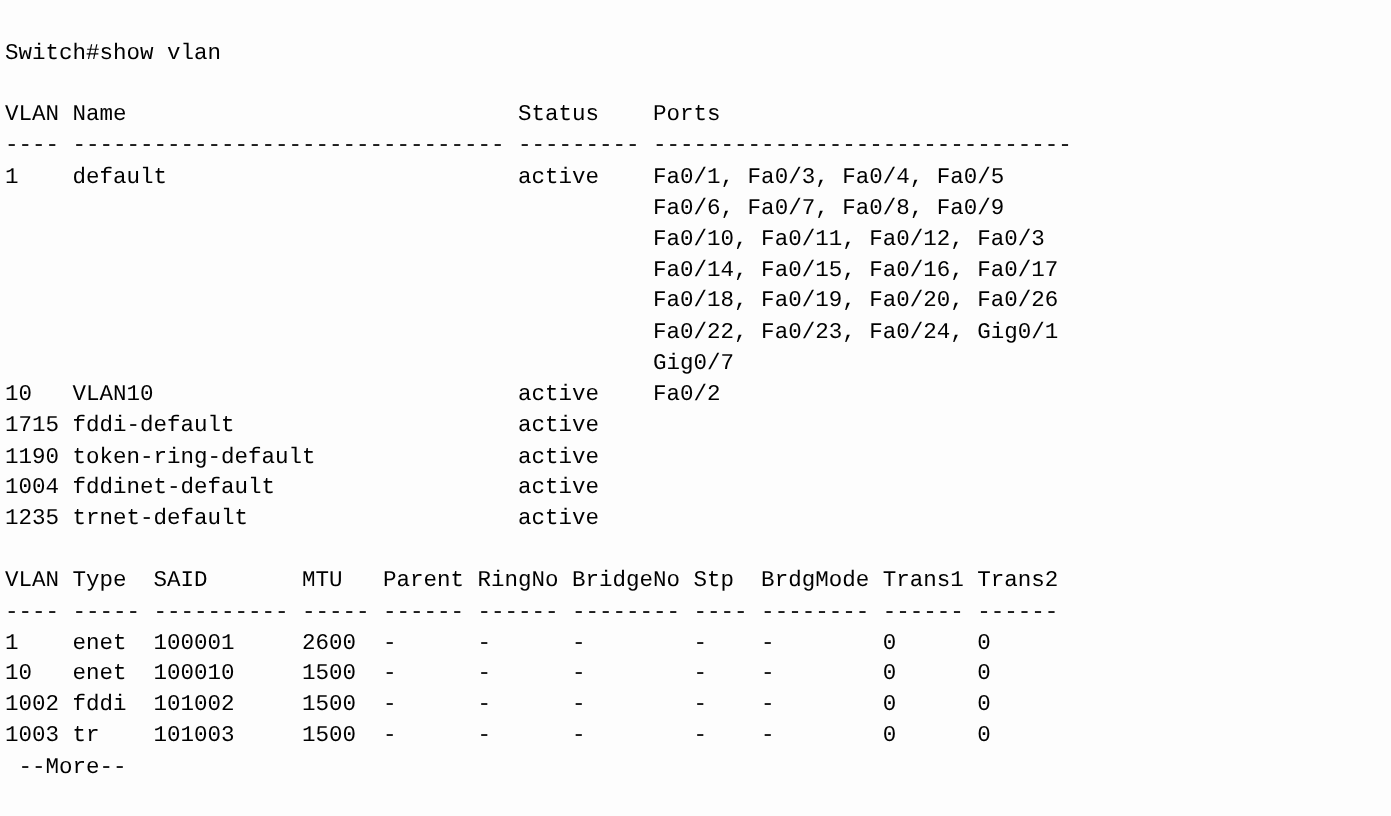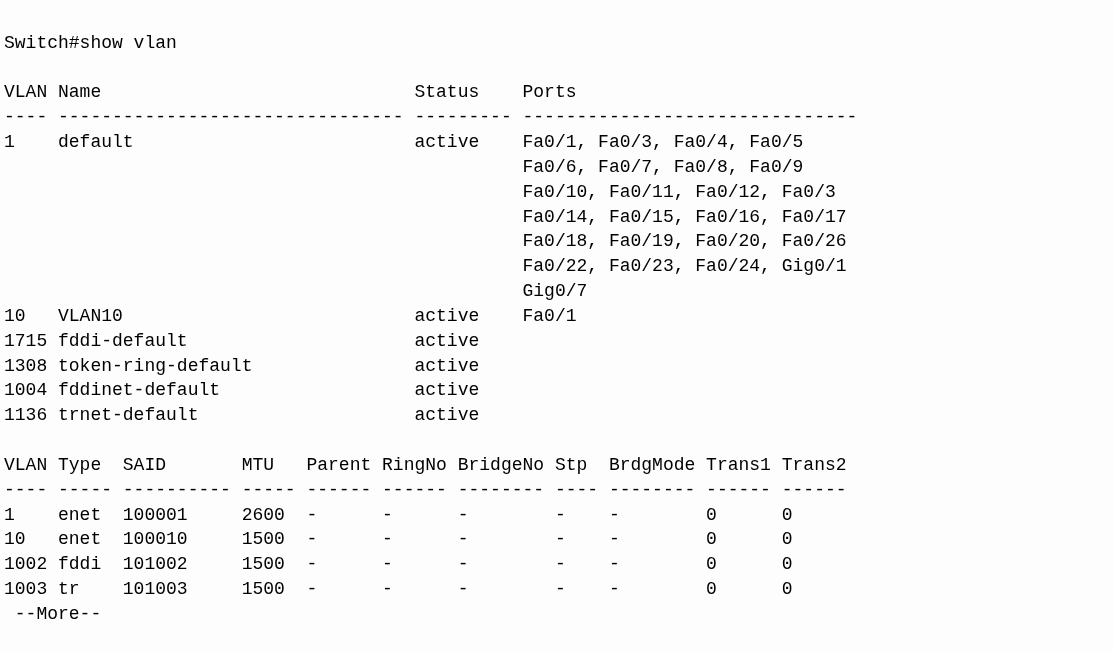--- a/index.html
+++ b/index.html
@@ -20,25 +20,25 @@
 
 <span>VLAN Name                             Status    Ports</span>
 <span>---- -------------------------------- --------- -------------------------------</span>
 <span>1    default                          active    Fa0/1, Fa0/3, Fa0/4, Fa0/5</span>
 <span>                                                Fa0/6, Fa0/7, Fa0/8, Fa0/9</span>
 <span>                                                Fa0/10, Fa0/11, Fa0/12, Fa0/3</span>
 <span>                                                Fa0/14, Fa0/15, Fa0/16, Fa0/17</span>
 <span>                                                Fa0/18, Fa0/19, Fa0/20, Fa0/26</span>
 <span>                                                Fa0/22, Fa0/23, Fa0/24, Gig0/1</span>
 <span>                                                Gig0/7</span>
-<span>10   VLAN10                           active    Fa0/1</span>
+<span>10   VLAN10                           active    Fa0/2</span>
 <span>1715 fddi-default                     active    </span>
-<span>1308 token-ring-default               active    </span>
+<span>1190 token-ring-default               active    </span>
 <span>1004 fddinet-default                  active    </span>
-<span>1136 trnet-default                    active    </span>
+<span>1235 trnet-default                    active    </span>
 
 <span>VLAN Type  SAID       MTU   Parent RingNo BridgeNo Stp  BrdgMode Trans1 Trans2</span>
 <span>---- ----- ---------- ----- ------ ------ -------- ---- -------- ------ ------</span>
 <span>1    enet  100001     2600  -      -      -        -    -        0      0</span>
 <span>10   enet  100010     1500  -      -      -        -    -        0      0</span>
 <span>1002 fddi  101002     1500  -      -      -        -    -        0      0</span>
 <span>1003 tr    101003     1500  -      -      -        -    -        0      0</span>
 <span> --More--</span>
 
 

